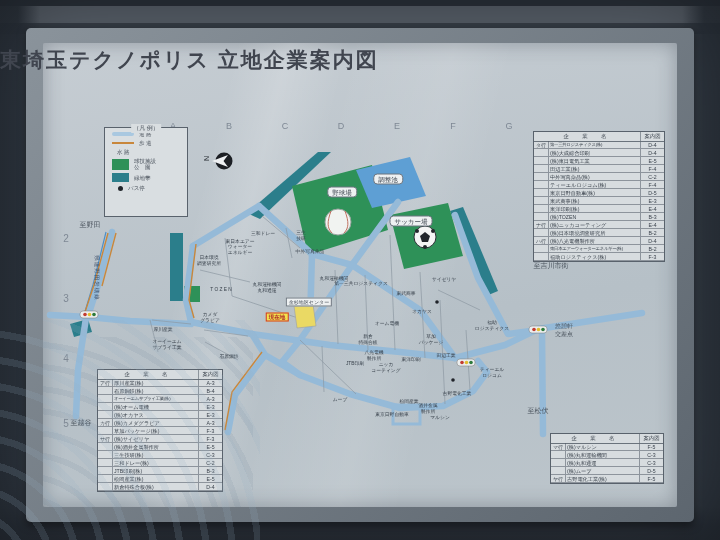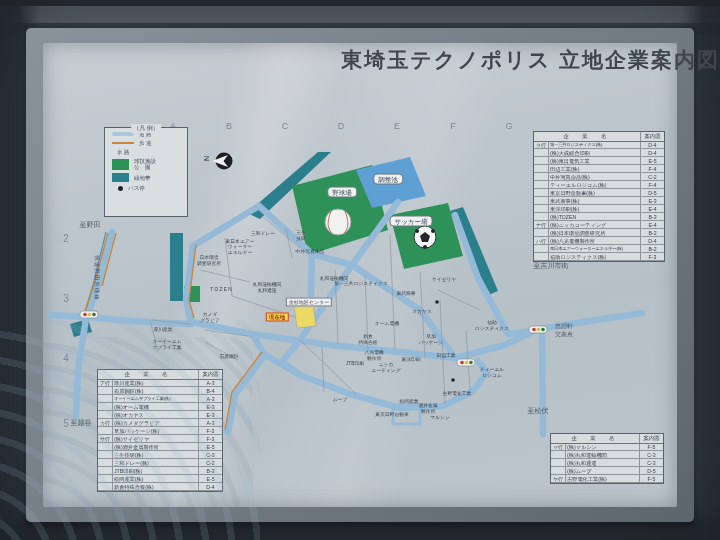--- a/index.html
+++ b/index.html
@@ -15,21 +15,21 @@
     background:repeating-radial-gradient(circle at -30px 250px, rgba(150,175,195,.16) 0 7px, rgba(0,0,0,0) 7px 26px);}
   .frame{position:absolute;left:26px;top:28px;width:668px;height:494px;border-radius:5px;
     background:linear-gradient(135deg,#8a939b,#5d666f);box-shadow:0 3px 8px rgba(0,0,0,.5);}
   .face{position:absolute;left:17px;top:15px;right:17px;bottom:15px;border-radius:2px;
     background:linear-gradient(170deg,#c6cdd3,#b6c0c7 60%,#bcc5cb);
     box-shadow:inset 0 0 20px rgba(40,50,60,.35);overflow:hidden;}
   .face::before{content:"";position:absolute;inset:0;pointer-events:none;
     background:linear-gradient(104deg, rgba(255,255,255,0) 26%, rgba(255,255,255,.18) 33%, rgba(255,255,255,0) 41%, rgba(255,255,255,.10) 55%, rgba(255,255,255,0) 63%);}
   .face::after{content:"";position:absolute;left:-20px;bottom:-30px;width:230px;height:200px;pointer-events:none;
     background:repeating-radial-gradient(circle at 0 230px, rgba(90,115,140,.10) 0 6px, rgba(0,0,0,0) 6px 22px);}
-  .title{position:absolute;left:0;right:0;top:46px;text-align:right;font-size:21px;font-weight:bold;
+  .title{position:absolute;left:0;right:0;top:46px;text-align:left;font-size:21px;font-weight:bold;
     letter-spacing:2px;color:#40454f;}
   
   .overlay{position:absolute;inset:0;pointer-events:none;}
   .gl{position:absolute;transform:translate(-50%,-50%);font-size:9px;color:#7e8894;}
   
   .legend{position:absolute;left:104px;top:127px;width:82px;height:88px;background:#d9dee1;
     border:1px solid #59626c;}
   .legend-title{position:absolute;left:50%;top:-4px;transform:translateX(-50%);font-size:6px;color:#454d57;
     background:#d9dee1;padding:0 2px;white-space:nowrap;}
   .lg-item{display:flex;align-items:center;gap:5px;padding:0 0 0 7px;margin-top:3px;}

